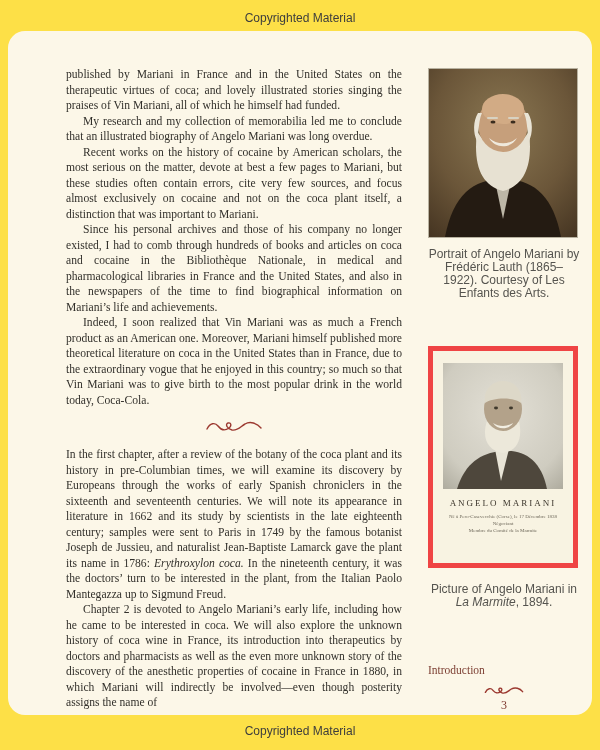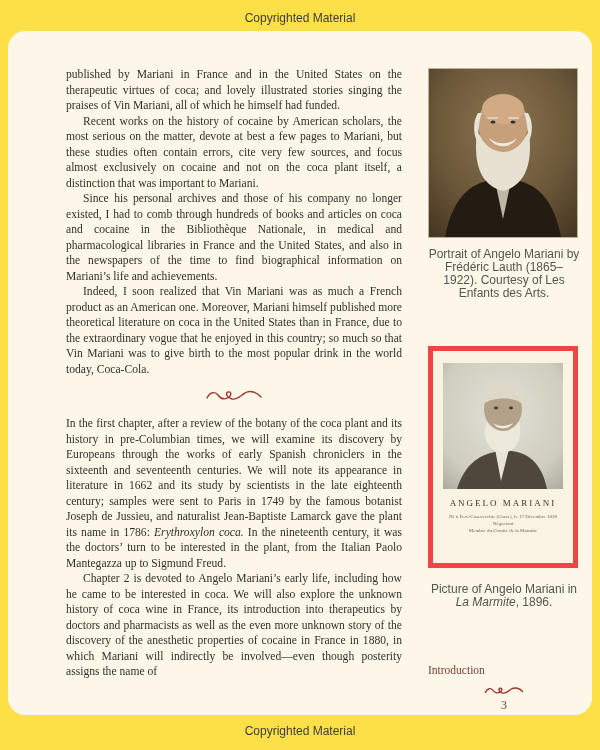--- a/index.html
+++ b/index.html
@@ -68,20 +68,21 @@
 <body>
 
 <div class="screen">
 
   <div class="watermark wm-top">Copyrighted Material</div>
 
   <div class="book-page" style="background: rgb(252, 247, 232); border-radius: 17px;">
 
     <div class="text-col">
       <p class="para noindent">published by Mariani in France and in the United States on the therapeutic virtues of coca; and lovely illustrated stories singing the praises of Vin Mariani, all of which he himself had funded.</p>
+      <p class="para">My research and my collection of memorabilia led me to conclude that an illustrated biography of Angelo Mariani was long overdue.</p>
       <p class="para">Recent works on the history of cocaine by American scholars, the most serious on the matter, devote at best a few pages to Mariani, but these studies often contain errors, cite very few sources, and focus almost exclusively on cocaine and not on the coca plant itself, a distinction that was important to Mariani.</p>
       <p class="para">Since his personal archives and those of his company no longer existed, I had to comb through hundreds of books and articles on coca and cocaine in the Bibliothèque Nationale, in medical and pharmacological libraries in France and the United States, and also in the newspapers of the time to find biographical information on Mariani’s life and achievements.</p>
       <p class="para">Indeed, I soon realized that Vin Mariani was as much a French product as an American one. Moreover, Mariani himself published more theoretical literature on coca in the United States than in France, due to the extraordinary vogue that he enjoyed in this country; so much so that Vin Mariani was to give birth to the most popular drink in the world today, Coca-Cola.</p>
 
       <div class="divider accent" style="color: rgb(156, 58, 49);">
         <span>
           <svg width="58" height="14" viewBox="0 0 58 14" fill="none">
             <path d="M2 9 C5 3, 10 2, 13 6 C16 10, 20 11, 24 8 C27 6, 26 2, 23 3 C20 4, 22 9, 27 10 C33 11, 36 6, 40 4 C45 1, 52 3, 56 8" stroke="currentColor" stroke-width="1.4" stroke-linecap="round"></path>
           </svg>
         </span>
@@ -144,21 +145,21 @@
           </svg>
         </div>
         <div class="fig2-title">ANGELO MARIANI</div>
         <div class="fig2-sub">
           <div>Né à Pero-Casevecchie (Corse), le 17 Décembre 1838</div>
           <div>Négociant</div>
           <div>Membre du Comité de la Marmite</div>
         </div>
       </div>
 
-      <div class="caption cap2"><span>Picture of Angelo Mariani in </span><em>La Marmite</em><span>, 1896.</span></div>
+      <div class="caption cap2"><span>Picture of Angelo Mariani in </span><em>La Marmite</em><span>, 1894.</span></div>
 
       <div class="footer-intro">Introduction</div>
 
       <div class="footer-orn accent" style="color: rgb(156, 58, 49);">
         <span>
           <svg width="40" height="10" viewBox="0 0 58 14" fill="none">
             <path d="M2 9 C5 3, 10 2, 13 6 C16 10, 20 11, 24 8 C27 6, 26 2, 23 3 C20 4, 22 9, 27 10 C33 11, 36 6, 40 4 C45 1, 52 3, 56 8" stroke="currentColor" stroke-width="2" stroke-linecap="round"></path>
           </svg>
         </span>
       </div>

